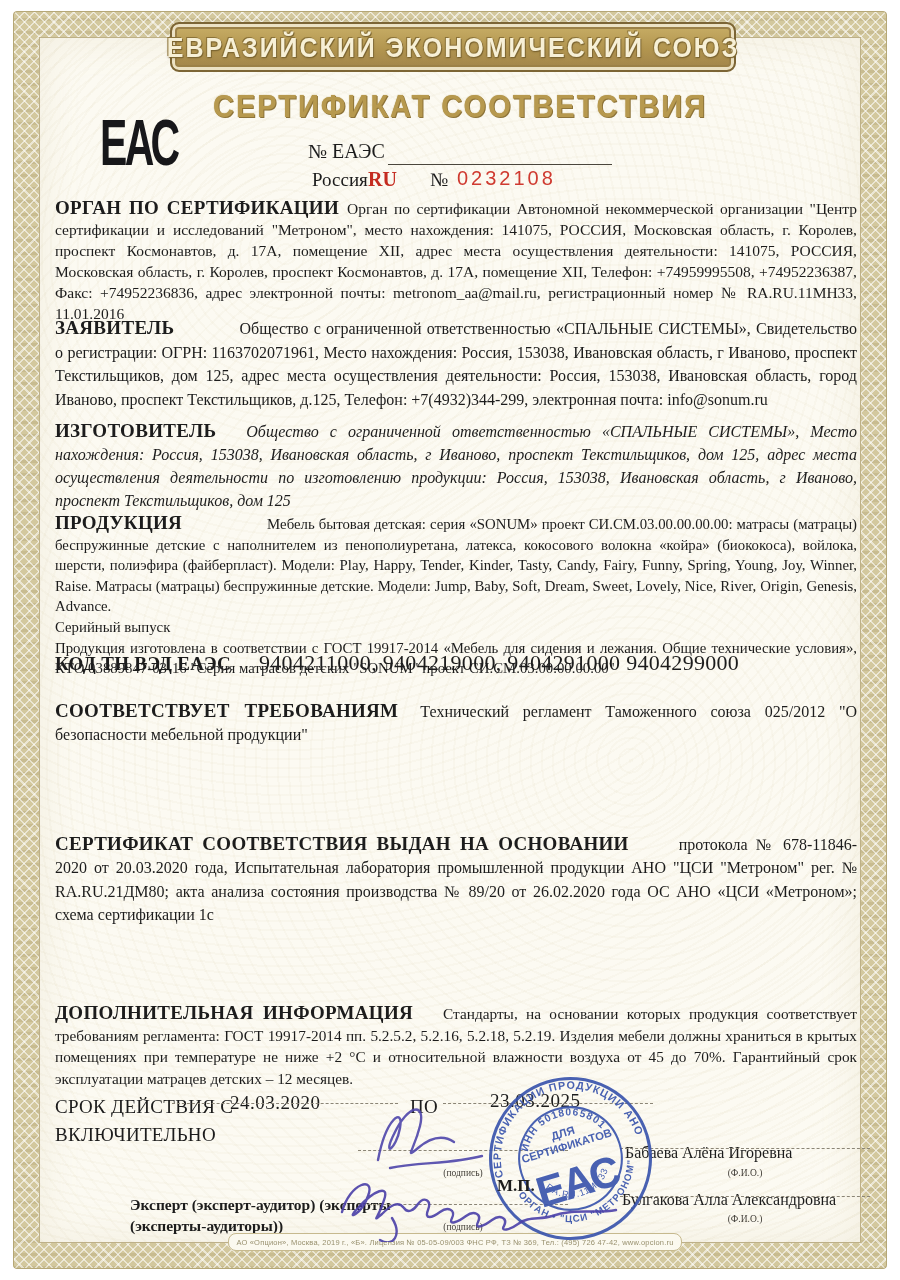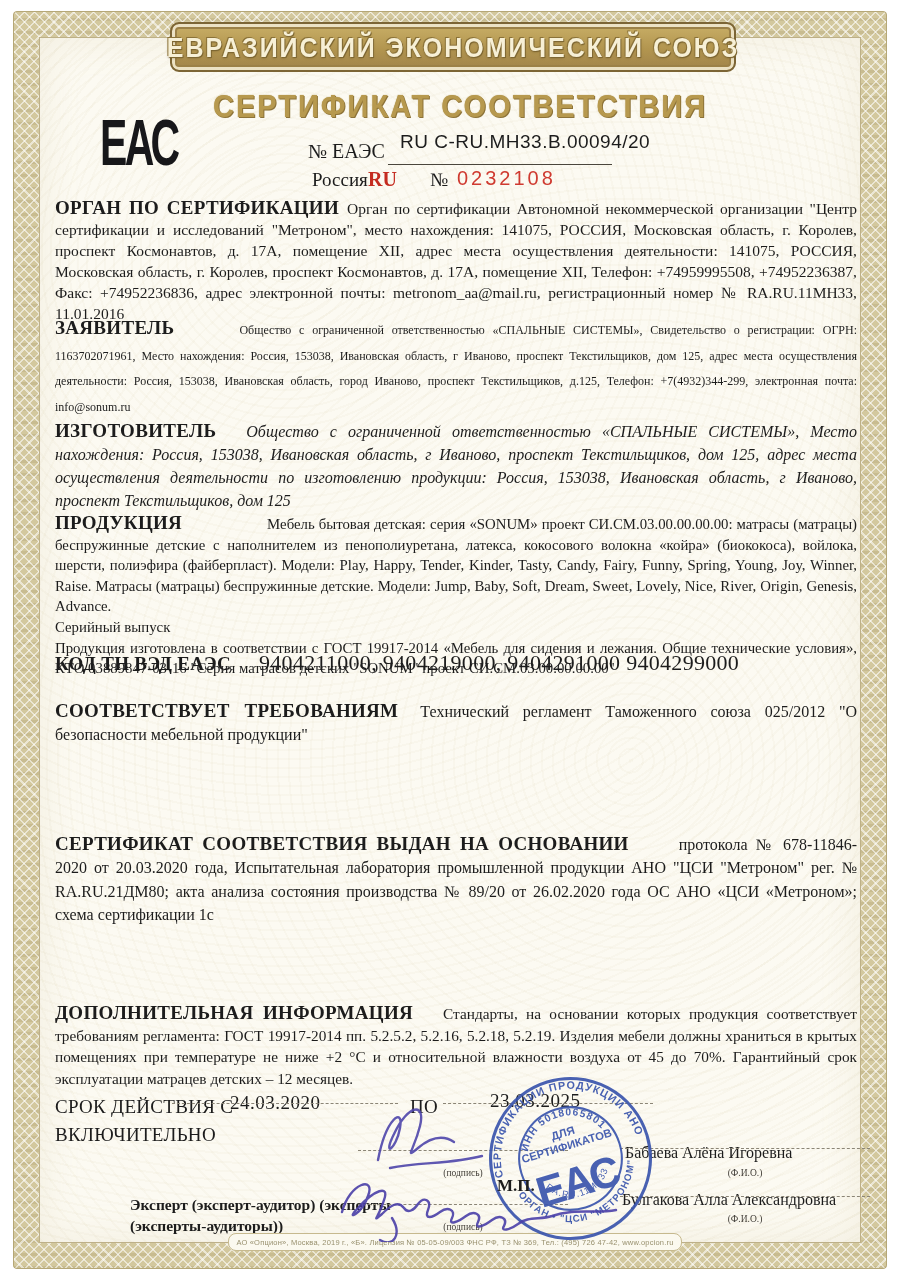--- a/index.html
+++ b/index.html
@@ -43,21 +43,21 @@
   .no2-label{position:absolute;left:430px;top:169px;font-size:19px;}
   .no2-value{position:absolute;left:457px;top:167px;font-family:Liberation Sans, sans-serif;
     font-size:20px;letter-spacing:3px;color:#cf3a30;}
   
   .sec{position:absolute;left:55px;width:802px;text-align:justify;}
   .sec .h{font-weight:bold;font-size:19px;letter-spacing:.3px;white-space:nowrap;}
   .sec .b{font-size:15.5px;}
   #sec-organ{top:197px;line-height:21px;}
   #sec-organ .h{margin-right:8px;}
   #sec-zayavitel{top:316px;line-height:23.5px;}
-  #sec-zayavitel .b{font-size:12px;}
+  #sec-zayavitel .b{font-size:16px;}
   #sec-zayavitel .h{margin-right:65px;}
   #sec-izgotovitel{top:419px;line-height:23px;}
   #sec-izgotovitel .b{font-size:16px;font-style:italic;}
   #sec-izgotovitel .h{margin-right:30px;}
   #sec-produkcia{top:513px;line-height:20.6px;}
   #sec-produkcia .b{font-size:14.8px;}
   #sec-produkcia .h{margin-right:85px;}
   .prod-extra{font-size:14.8px;line-height:20.6px;text-align:justify;}
   #sec-kod{top:651px;line-height:23px;}
   #sec-kod .h{margin-right:28px;}
@@ -96,21 +96,20 @@
   <div class="frame"></div>
   <div class="paper"></div>
 
   <div class="banner">
     <span>ЕВРАЗИЙСКИЙ ЭКОНОМИЧЕСКИЙ СОЮЗ</span>
   </div>
   <div class="eac-logo">ЕАС</div>
   <div class="cert-title">СЕРТИФИКАТ СООТВЕТСТВИЯ</div>
 
   <div class="num-label">№ ЕАЭС</div>
-  <div class="num-value">RU С-RU.МН33.В.00094/20</div>
   <div class="num-line"></div>
 
   <div class="series-label">Россия</div>
   <div class="series-value">RU</div>
   <div class="no2-label">№</div>
   <div class="no2-value">0232108</div>
 
   <div class="sec" id="sec-organ">
     <span class="h">ОРГАН ПО СЕРТИФИКАЦИИ</span><span class="b">Орган по сертификации Автономной некоммерческой организации "Центр сертификации и исследований "Метроном", место нахождения: 141075, РОССИЯ, Московская область, г. Королев, проспект Космонавтов, д. 17А, помещение XII, адрес места осуществления деятельности: 141075, РОССИЯ, Московская область, г. Королев, проспект Космонавтов, д. 17А, помещение XII, Телефон: +74959995508, +74952236387, Факс: +74952236836, адрес электронной почты: metronom_aa@mail.ru, регистрационный номер № RA.RU.11МН33, 11.01.2016</span>
   </div>

